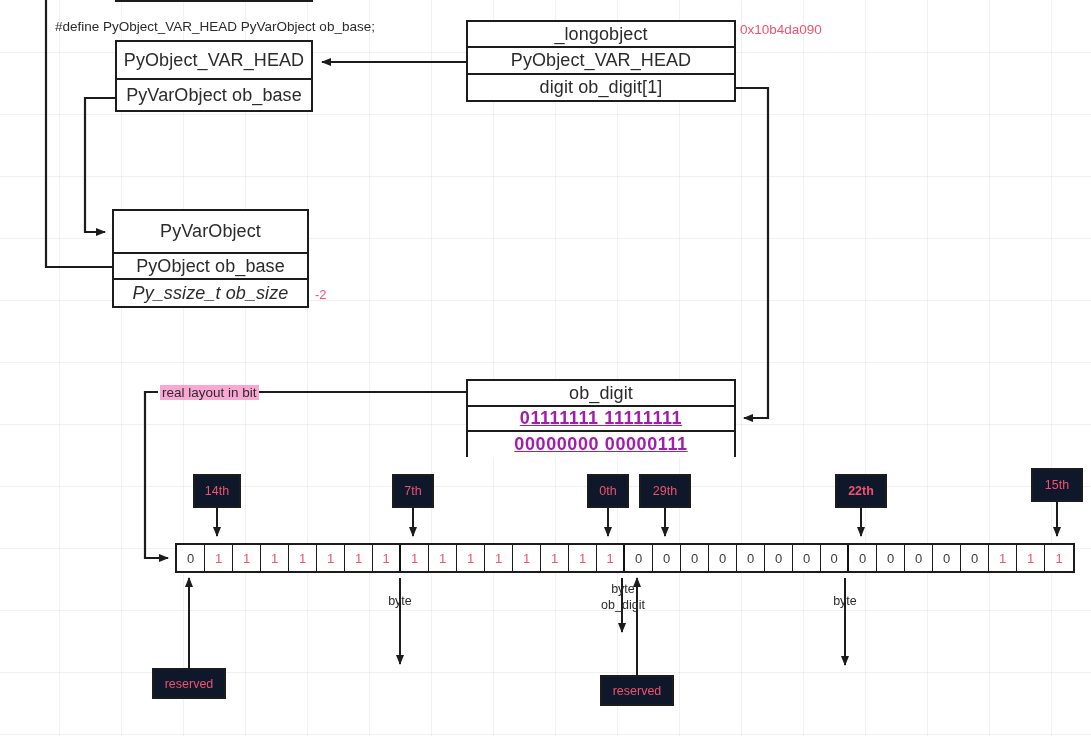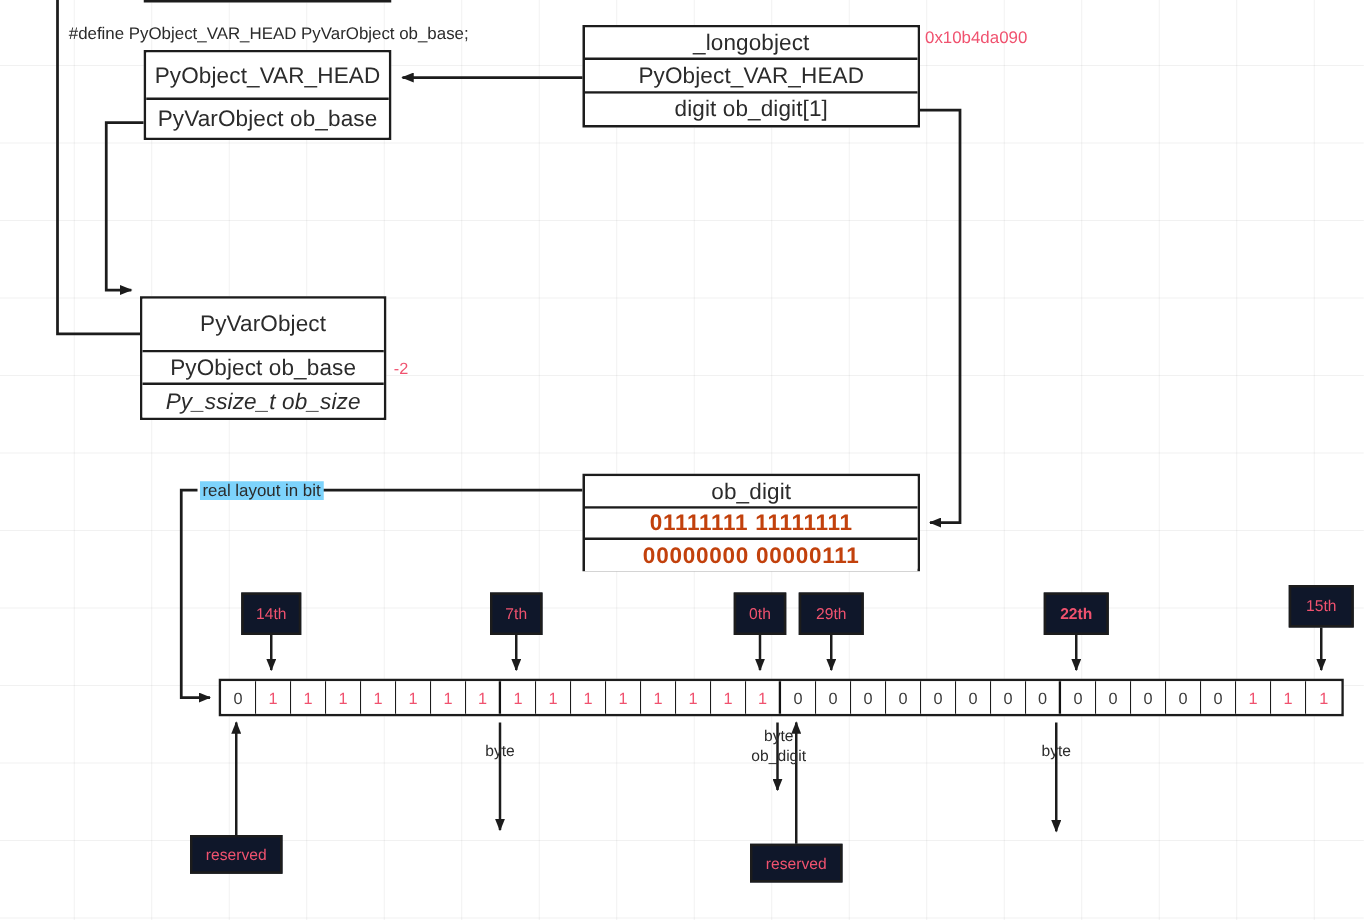--- a/index.html
+++ b/index.html
@@ -32,21 +32,21 @@
     display:flex;align-items:center;justify-content:center;
     font-size:18px;
     color:#2b2b2b;
     border-bottom:2px solid #1c1c1c;
     background:#fff;
     height:26px;
     letter-spacing:.1px;
     white-space:nowrap;
   }
   .struct .row:last-child{border-bottom:none;}
-  .struct .row.red{color:#c2410c;font-weight:600;letter-spacing:.6px;}
+  .struct .row.red{color:#a21caf;font-weight:600;letter-spacing:.6px;text-decoration:underline;}
 
   
   .plain{
     position:absolute;
     font-size:13.5px;
     color:#2b2b2b;
     white-space:nowrap;
   }
   .redtxt{
     position:absolute;
@@ -141,35 +141,35 @@
 
 <div class="struct" style="left:115px;top:-18px;width:198px;height:20px;"></div>
 
 <div class="plain" style="left:55px;top:19px;">#define PyObject_VAR_HEAD PyVarObject ob_base;</div>
 
 <div class="struct" style="left:115px;top:40px;width:198px;height:72px;">
   <div class="row" style="height:38px;">PyObject_VAR_HEAD</div>
   <div class="row" style="height:30px;">PyVarObject ob_base</div>
 </div>
 
-<div class="struct" style="left:112px;top:209px;width:197px;height:99px;margin-top:28px;">
+<div class="struct" style="left:112px;top:209px;width:197px;height:99px;">
   <div class="row" style="height:43px;">PyVarObject</div>
   <div class="row" style="height:26px;">PyObject ob_base</div>
   <div class="row" style="height:26px;font-style:italic;">Py_ssize_t ob_size</div>
 </div>
 <div class="redtxt" style="left:315px;top:287px;">-2</div>
 
 <div class="struct" style="left:466px;top:20px;width:270px;height:82px;">
   <div class="row" style="height:26px;">_longobject</div>
   <div class="row" style="height:27px;">PyObject_VAR_HEAD</div>
   <div class="row" style="height:25px;">digit ob_digit[1]</div>
 </div>
 <div class="redtxt" style="left:740px;top:22px;font-size:13.5px;">0x10b4da090</div>
 
-<div class="plain" style="left:160px;top:385px;background:#7dd3fc;padding:0 2px;">real layout in bit</div>
+<div class="plain" style="left:160px;top:385px;background:#f9a8d4;padding:0 2px;">real layout in bit</div>
 
 <div class="struct" style="left:466px;top:379px;width:270px;height:78px;">
   <div class="row" style="height:26px;">ob_digit</div>
   <div class="row red" style="height:25px;">01111111 11111111</div>
   <div class="row red" style="height:25px;">00000000 00000111</div>
 </div>
 
 <div class="tag" style="left:193px;top:474px;width:48px;height:34px;">14th</div>
 <div class="tag" style="left:392px;top:474px;width:42px;height:34px;">7th</div>
 <div class="tag" style="left:587px;top:474px;width:42px;height:34px;">0th</div>

